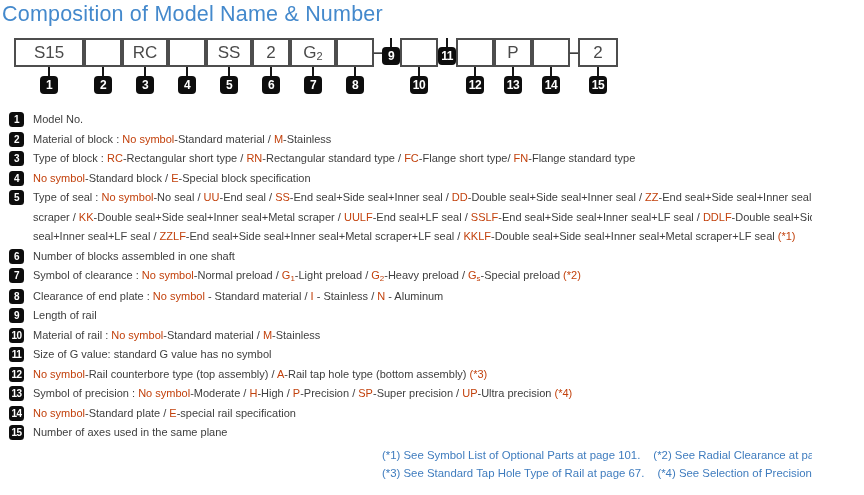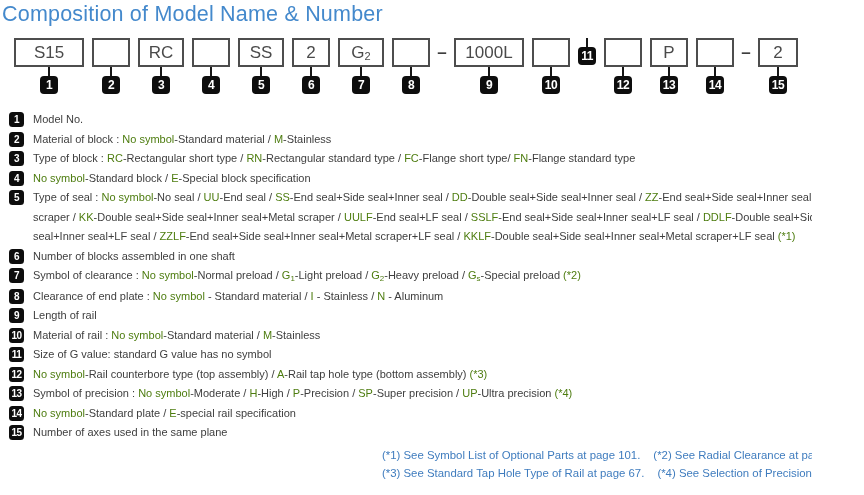--- a/index.html
+++ b/index.html
@@ -6,21 +6,21 @@
   .page {
     position:relative; width:812px; height:495px; overflow:hidden;
     background:#ffffff; font-family:"Liberation Sans", sans-serif;
     color:#3e3e3e;
   }
   .title {
     margin:2px 0 0 2px; color:#4489cc; font-size:21.5px; font-weight:500;
     letter-spacing:0.2px;
   }
   
-  .diagram { display:flex; align-items:flex-start; margin:11px 0 0 14px; gap:8px; }
+  .diagram { display:flex; align-items:flex-start; margin:11px 0 0 14px; gap:0; }
   .unit { display:flex; flex-direction:column; align-items:center; }
   .box {
     height:25px; border:2px solid #4d4d4d; background:#fff;
     display:flex; align-items:center; justify-content:center;
     font-size:17px; color:#4a4a4a; box-sizing:content-box;
   }
   .box .subch { font-size:11px; position:relative; top:3px; }
   .conn { width:2px; height:9px; background:#161616; }
   .badge {
     width:18px; height:18px; background:#0d0d0d; border-radius:4px;
@@ -34,21 +34,21 @@
   
   .list { margin:16px 0 0 9px; width:846px; }
   .li { display:flex; align-items:flex-start; }
   .li .nbadge {
     flex:0 0 15px; width:15px; height:15px; margin:2px 9px 0 0;
     background:#0d0d0d; border-radius:3.5px; color:#fff; font-weight:bold;
     font-size:10px; letter-spacing:-0.5px;
     display:flex; align-items:center; justify-content:center;
   }
   .li .txt { flex:1; font-size:11px; line-height:19.5px; color:#3e3e3e; }
-  .blue { color:#4d7c0f; }
+  .blue { color:#c2410c; }
   .sub { font-size:0.72em; position:relative; top:2px; }
   
   .footnotes {
     position:absolute; left:382px; top:446px; width:478px;
     color:#3f7cbe; font-size:11.4px; line-height:18px; white-space:nowrap;
   }
   .footnotes .fn2 { margin-left:13px; }
 </style>
 </head>
 <body>
@@ -108,23 +108,20 @@
       </div>
       <div class="unit">
         <div class="box" style="width: 34px;">
           <span></span>
         </div>
         <div class="conn"></div>
         <div class="badge">8</div>
       </div>
       <div class="sep">–</div>
       <div class="unit">
-        <div class="box" style="width: 66px;">
-          <span>1000L</span>
-        </div>
         <div class="conn"></div>
         <div class="badge">9</div>
       </div>
       <div class="unit">
         <div class="box" style="width: 34px;">
           <span></span>
         </div>
         <div class="conn"></div>
         <div class="badge">10</div>
       </div>

